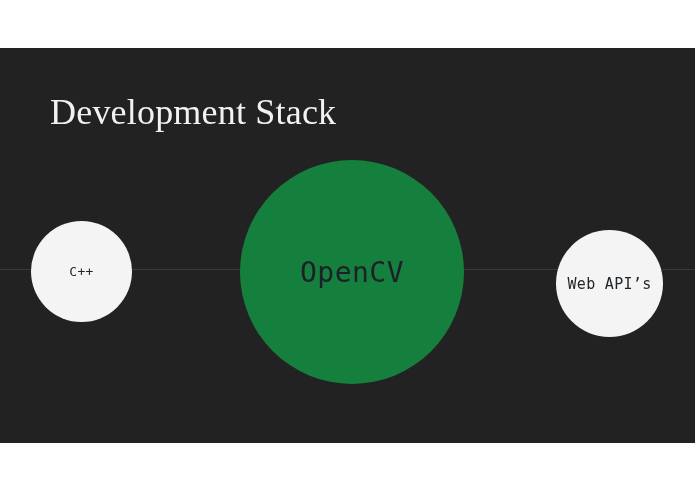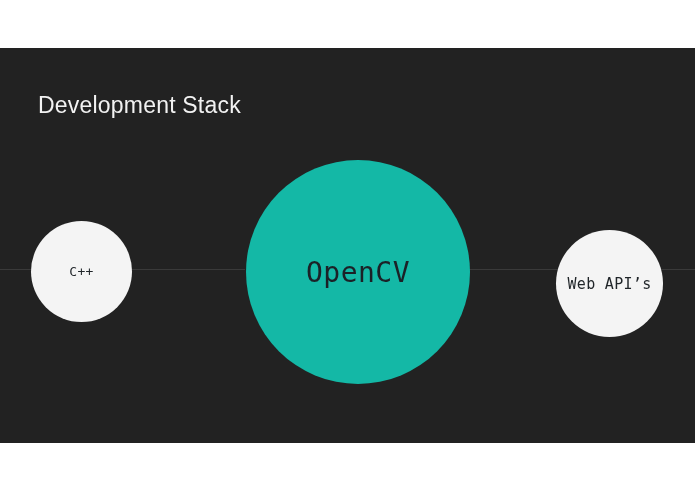--- a/index.html
+++ b/index.html
@@ -30,24 +30,24 @@
     top: 48px;
     width: 695px;
     height: 395px;
     background: #222222;
     overflow: hidden;
   }
 
   
   #slide-title {
     position: absolute;
-    left: 38px;
+    left: 50px;
     top: 45px;
-    font-family: Liberation Sans, sans-serif;
-    font-size: 23px;
+    font-family: Liberation Serif, serif;
+    font-size: 36px;
     font-weight: 400;
     letter-spacing: 0.2px;
     color: #f2f2f2;
     line-height: 1.1;
     white-space: nowrap;
   }
 
   
   .connector {
     position: absolute;
@@ -87,25 +87,25 @@
     width: 101px;
     height: 101px;
     background: #f4f4f4;
   }
   #node-cpp .node-label {
     font-size: 13px;
     letter-spacing: 0.3px;
   }
 
   #node-opencv {
-    left: 246px;
+    left: 240px;
     top: 112px;
     width: 224px;
     height: 224px;
-    background: #14b8a6;
+    background: #15803d;
   }
   #node-opencv .node-label {
     font-size: 28px;
     letter-spacing: 0.5px;
     color: #1b2127;
   }
 
   #node-webapis {
     left: 556px;
     top: 182px;

